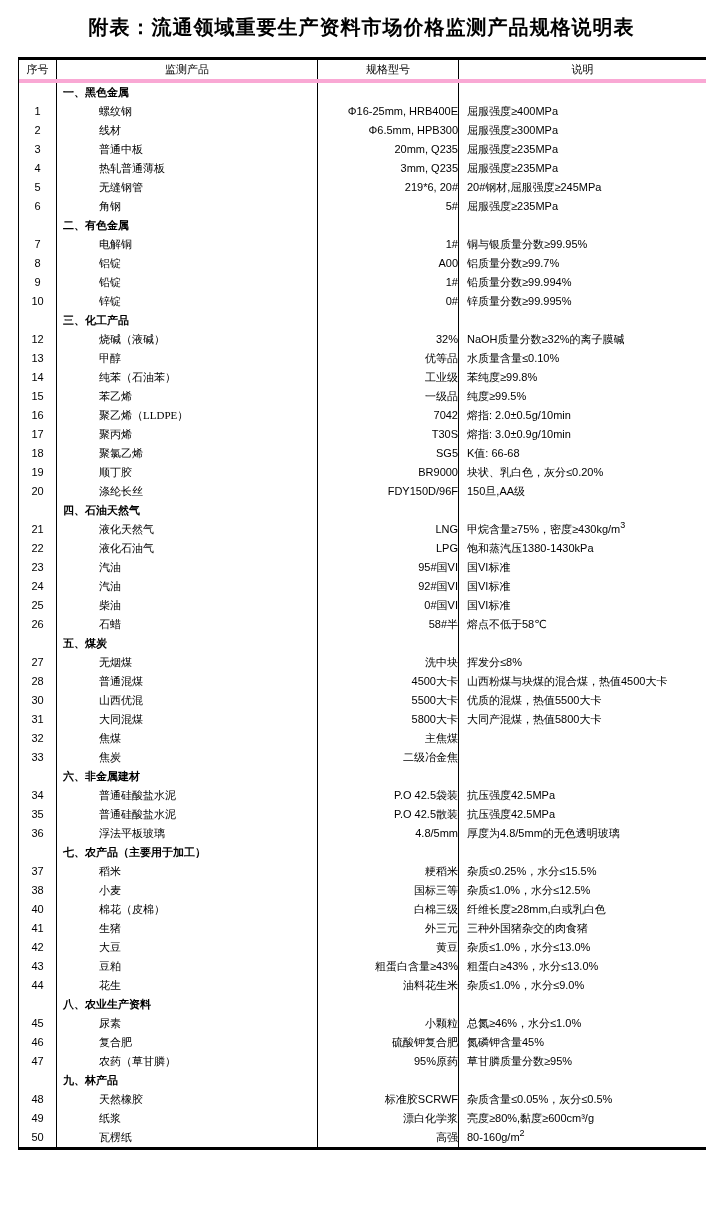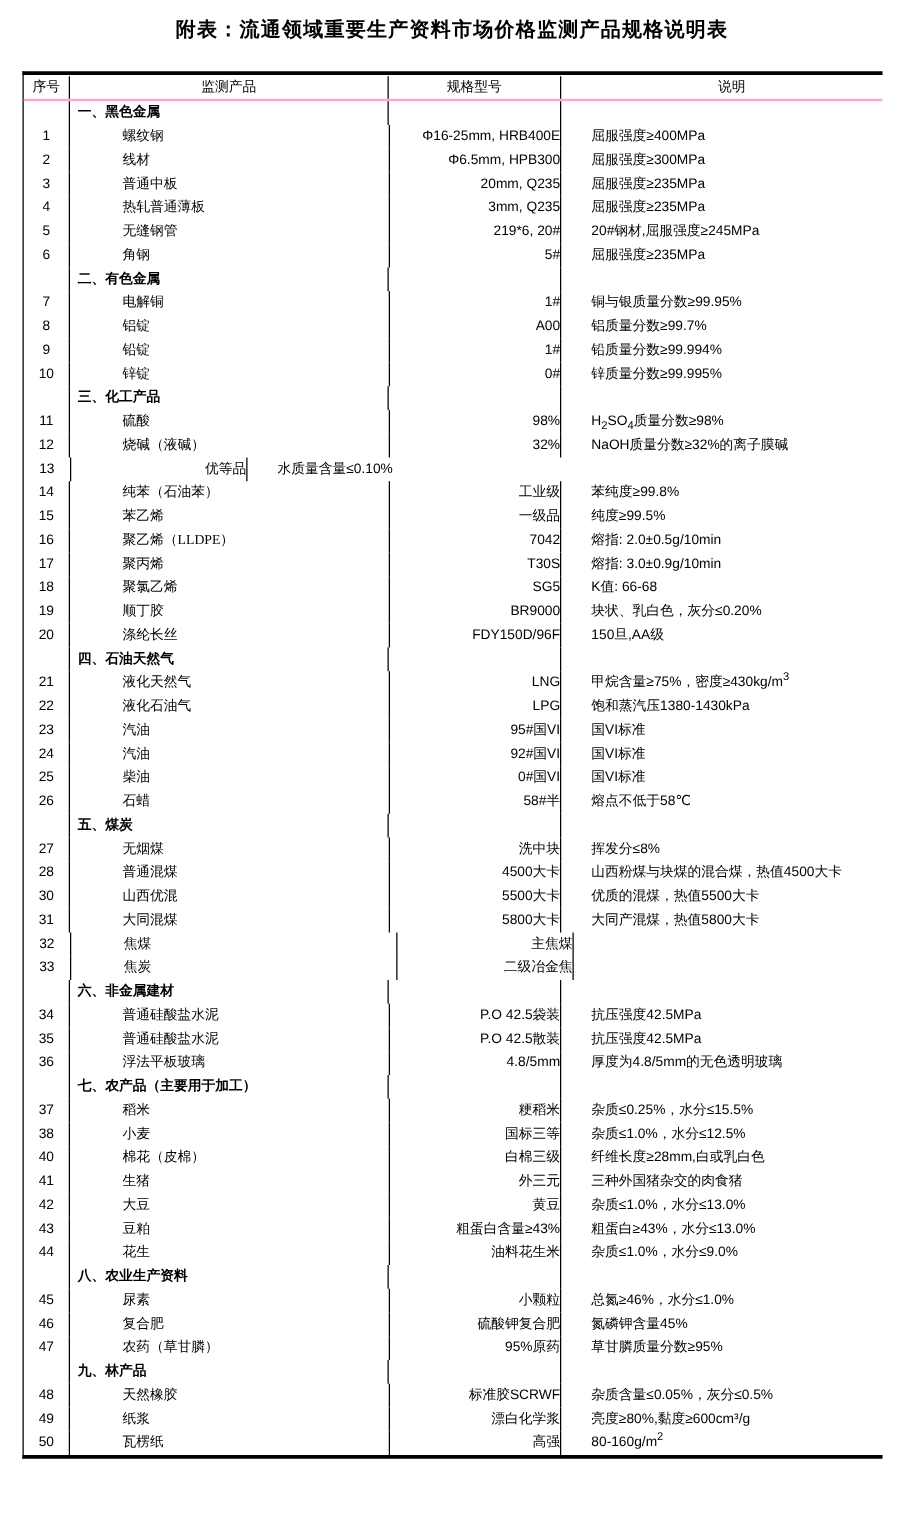--- a/index.html
+++ b/index.html
@@ -4,40 +4,40 @@
 <style>
   html,body { margin:0; padding:0; }
   body {
     width:723px; height:1231px;
     background:#ffffff; color:#000000;
     font-family:"Liberation Sans","DejaVu Sans",sans-serif;
     position:relative; overflow:hidden;
   }
   .doc-title {
     position:absolute; top:14px; left:0; width:723px;
-    text-align:center; font-weight:bold; font-size:16px;
+    text-align:center; font-weight:bold; font-size:20px;
     letter-spacing:1px; white-space:nowrap;
   }
   .tbl {
     position:absolute; top:57px; left:18px; width:687px;
     border-top:3px solid #000;
     border-bottom:3px solid #000;
     border-left:1px solid #000;
     font-size:11px;
   }
-  .hdr-row { display:flex; height:19px; border-bottom:2px solid #f9a8d4;align-items:flex-end; }
+  .hdr-row { display:flex; height:19px; border-bottom:4px solid #f9a8d4; }
   .row { display:flex; height:19px; }
   .c {
     box-sizing:border-box; line-height:18px;
     white-space:pre; overflow:hidden;
   }
   .c1 { width:38px;  text-align:center; border-right:1px solid #000; }
   .c2 { width:261px; border-right:1px solid #000; padding-left:6px;font-family:Liberation Serif, serif; }
   .c3 { width:141px; border-right:1px solid #000; padding-left:5px;text-align:right; }
-  .c4 { width:247px; padding-left:8px;margin-left:16px; }
+  .c4 { width:247px; padding-left:8px; }
   .hdr-row .c { text-align:center; padding-left:0; }
   .row .c2.prod { padding-left:42px; }
   .row.section .c2 { font-weight:bold; }
   sup { font-size:9px; line-height:0; }
   sub { font-size:9px; line-height:0; }
 </style>
 </head>
 <body>
 
 <div class="doc-title">附表：流通领域重要生产资料市场价格监测产品规格说明表</div>
@@ -122,33 +122,28 @@
         <div class="c c3">0#</div>
         <div class="c c4">锌质量分数≥99.995%</div>
       </div>
       <div class="row section">
         <div class="c c1"></div>
         <div class="c c2">三、化工产品</div>
         <div class="c c3"></div>
         <div class="c c4"></div>
       </div>
       <div class="row">
-        <div class="c c1">11</div>
-        <div class="c c2 prod">硫酸</div>
-        <div class="c c3">98%</div>
-        <div class="c c4">H<sub>2</sub>SO<sub>4</sub>质量分数≥98%</div>
-      </div>
-      <div class="row">
         <div class="c c1">12</div>
         <div class="c c2 prod">烧碱（液碱）</div>
         <div class="c c3">32%</div>
         <div class="c c4">NaOH质量分数≥32%的离子膜碱</div>
       </div>
       <div class="row">
         <div class="c c1">13</div>
+        <div class="c c2 prod">甲醇</div>
         <div class="c c3">优等品</div>
         <div class="c c4">水质量含量≤0.10%</div>
       </div>
       <div class="row">
         <div class="c c1">14</div>
         <div class="c c2 prod">纯苯（石油苯）</div>
         <div class="c c3">工业级</div>
         <div class="c c4">苯纯度≥99.8%</div>
       </div>
       <div class="row">

